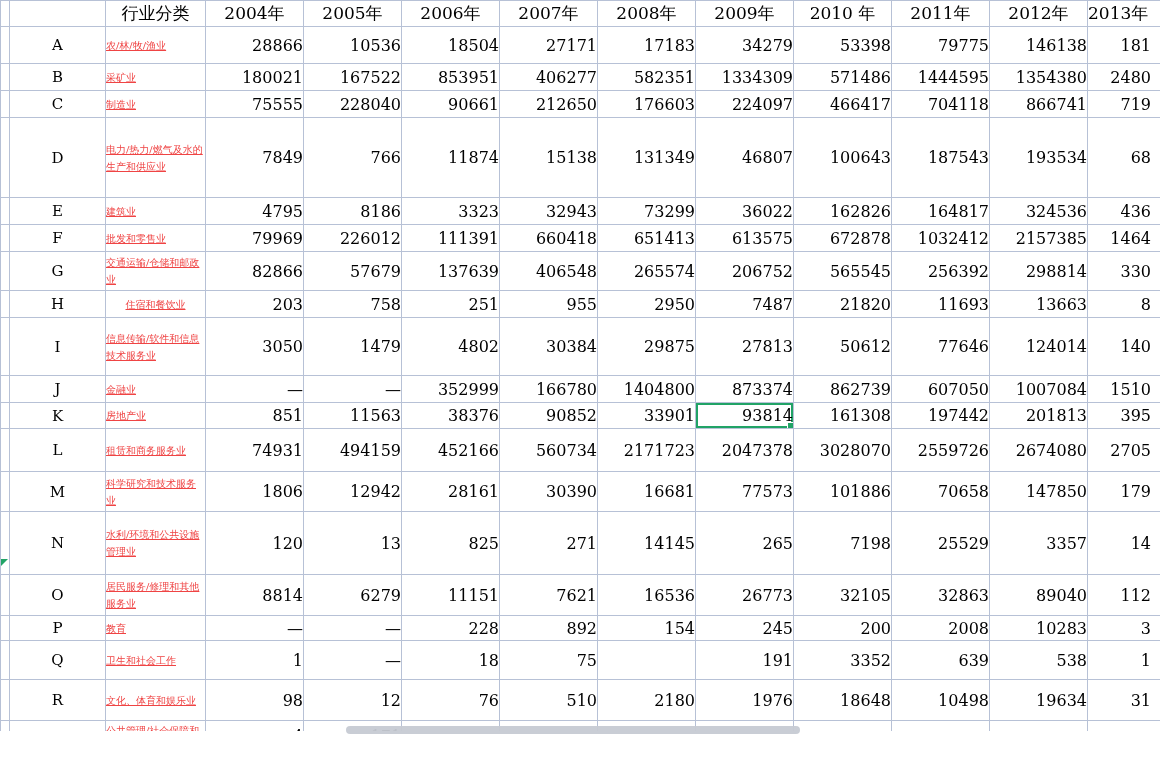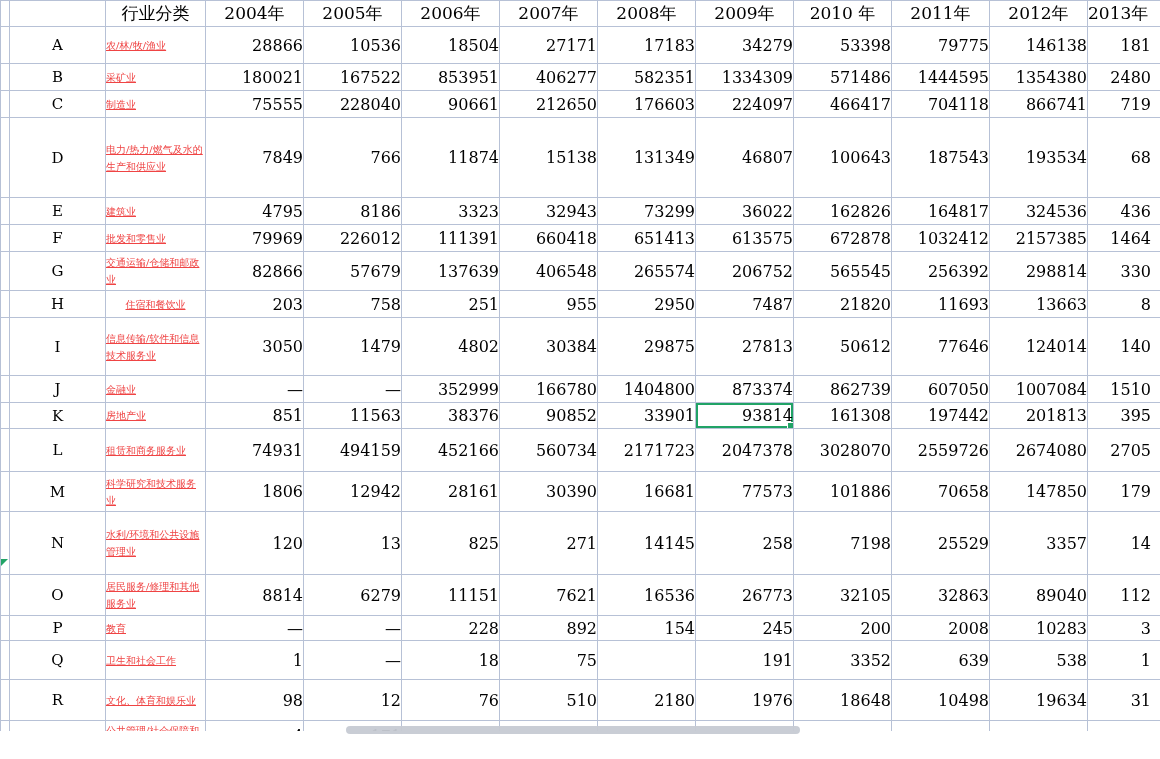--- a/index.html
+++ b/index.html
@@ -333,21 +333,21 @@
           <td class="strip" style="height: 62px;"></td>
           <td class="letter">N</td>
           <td class="industry">
             <div class="ind-wrap" style="max-height: 60px;">水利/环境和公共设施管理业</div>
           </td>
           <td class="num">120</td>
           <td class="num">13</td>
           <td class="num">825</td>
           <td class="num">271</td>
           <td class="num">14145</td>
-          <td class="num">258</td>
+          <td class="num">265</td>
           <td class="num">7198</td>
           <td class="num">25529</td>
           <td class="num">3357</td>
           <td class="num lastcol">14</td>
         </tr>
         <tr style="height: 40px;">
           <td class="strip" style="height: 40px;"></td>
           <td class="letter">O</td>
           <td class="industry">
             <div class="ind-wrap" style="max-height: 38px;">居民服务/修理和其他服务业</div>

